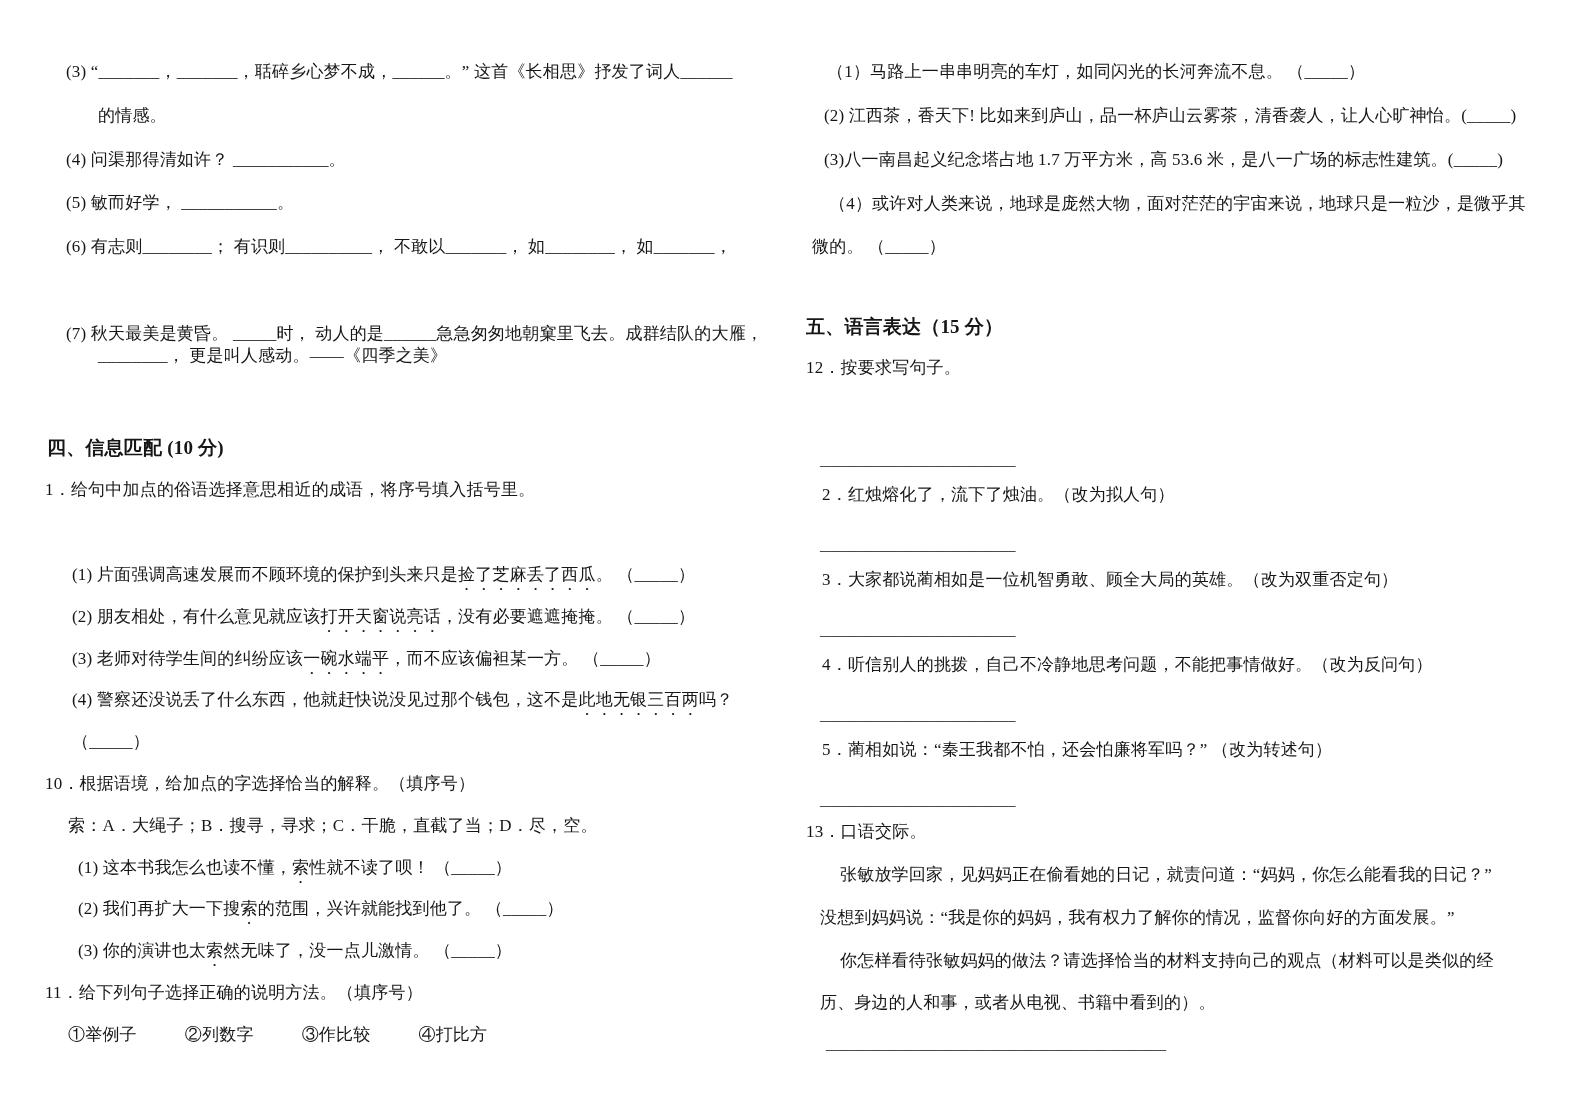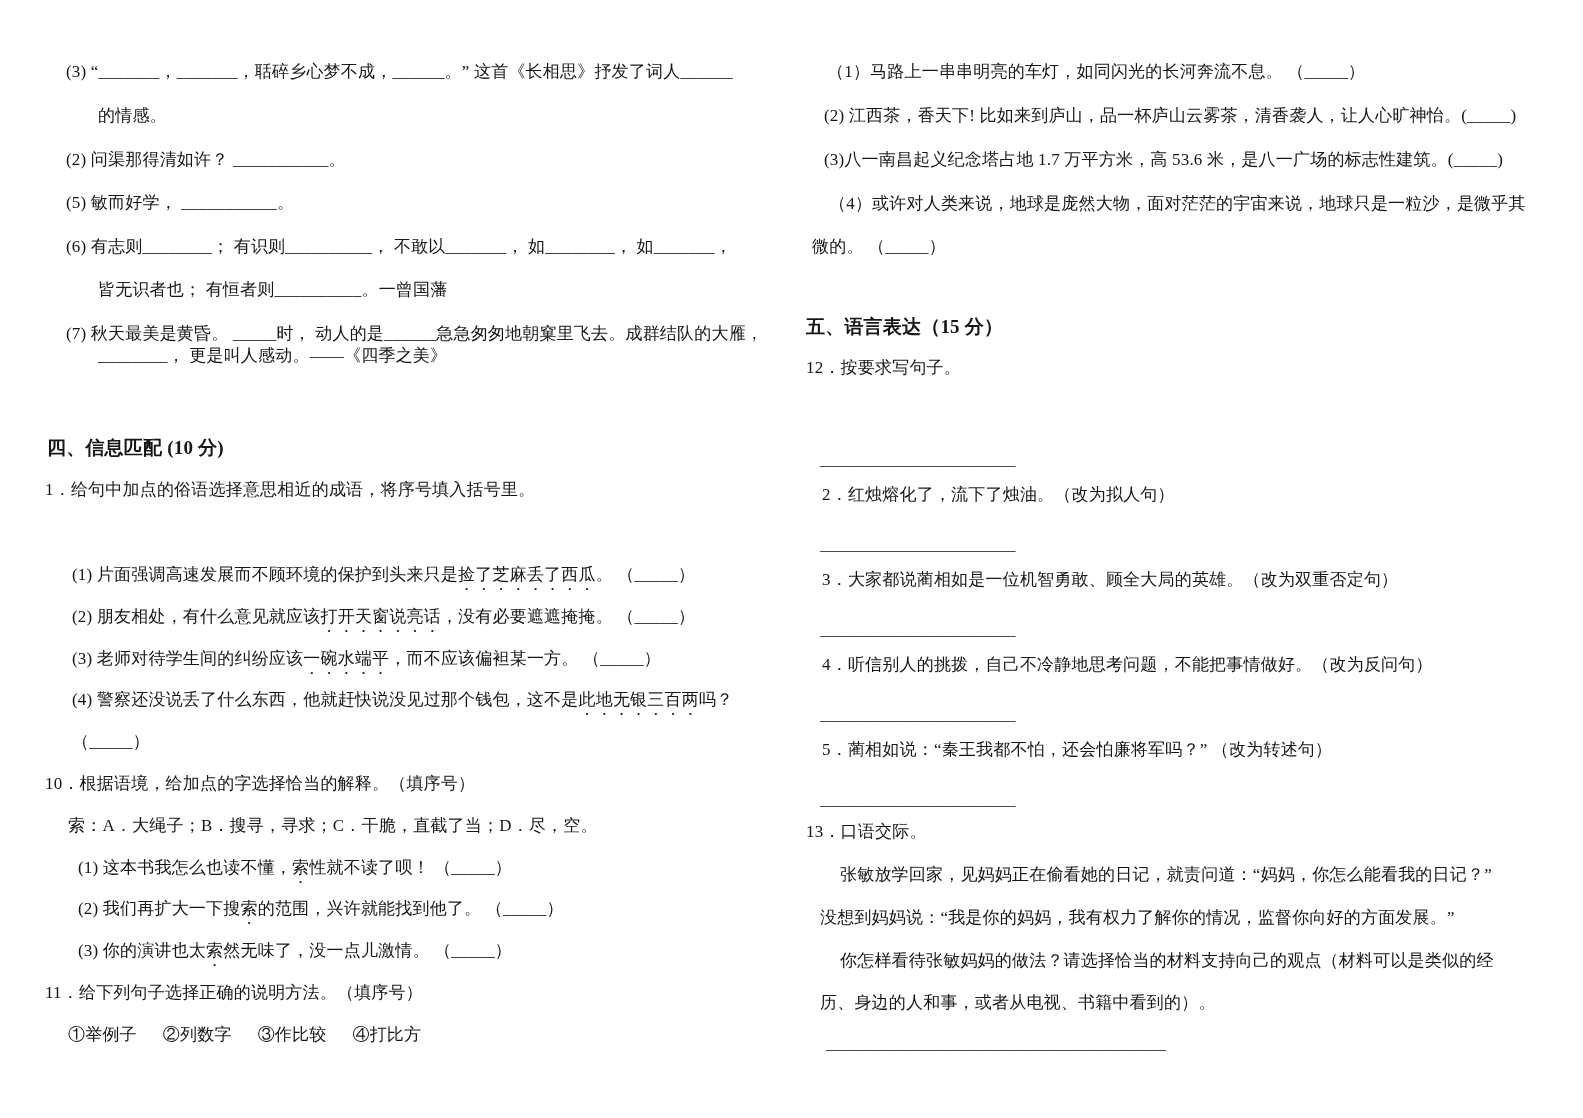--- a/index.html
+++ b/index.html
@@ -15,41 +15,40 @@
   }
   .line {
     position: absolute;
     white-space: pre;
     line-height: 1.45;
     letter-spacing: 0.2px;
   }
   .bold { font-weight: 700; font-size: 19px; }
   .opt-row { display: flex; }
   .opt-row.q9 { gap: 24px; }
-  .opt-row.q11 { gap: 26px; }
+  .opt-row.q11 { gap: 48px; }
   .em-dots {
     -webkit-text-emphasis: filled dot #161616;
     -webkit-text-emphasis-position: under;
     text-emphasis: filled dot #161616;
     text-emphasis-position: under right;
     margin-top: 12px;
   }
   .blank-line { letter-spacing: 0; color: #2a2a2a; }
 </style>
 </head>
 <body>
 
 <div id="page">
 
   <div class="line" style="left:66px;  top:60px">(3) “_______，_______，聒碎乡心梦不成，______。” 这首《长相思》抒发了词人______</div>
   <div class="line" style="left:98px;  top:104px">的情感。</div>
-  <div class="line" style="left:66px;  top:148px">(2) 问渠那得清如许？ ___________。</div>
+  <div class="line" style="left:66px;  top:148px">(4) 问渠那得清如许？ ___________。</div>
   <div class="line" style="left:66px;  top:191px">(5) 敏而好学， ___________。</div>
   <div class="line" style="left:66px;  top:235px">(6) 有志则________； 有识则__________， 不敢以_______， 如________， 如_______，</div>
-  <div class="line" style="left:98px;  top:278px">皆无识者也； 有恒者则__________。一曾国藩</div>
   <div class="line" style="left:66px;  top:322px">(7) 秋天最美是黄昏。 _____时， 动人的是______急急匆匆地朝窠里飞去。成群结队的大雁，</div>
   <div class="line" style="left:98px;  top:344px">________， 更是叫人感动。——《四季之美》</div>
 
   <div class="line bold" style="left:47px; top:434px">四、信息匹配 (10 分)</div>
 
   <div class="line" style="left:45px; top:478px">1．给句中加点的俗语选择意思相近的成语，将序号填入括号里。</div>
   <div class="line" style="left:72px; top:563px"><span>(1) 片面强调高速发展而不顾环境的保护到头来只是</span><span class="em-dots">捡了芝麻丢了西瓜</span><span>。 （_____）</span></div>
   <div class="line" style="left:72px; top:605px"><span>(2) 朋友相处，有什么意见就应该</span><span class="em-dots">打开天窗说亮话</span><span>，没有必要遮遮掩掩。 （_____）</span></div>
   <div class="line" style="left:72px; top:647px"><span>(3) 老师对待学生间的纠纷应该</span><span class="em-dots">一碗水端平</span><span>，而不应该偏袒某一方。 （_____）</span></div>
   <div class="line" style="left:72px; top:688px"><span>(4) 警察还没说丢了什么东西，他就赶快说没见过那个钱包，这不是</span><span class="em-dots">此地无银三百两</span><span>吗？</span></div>

